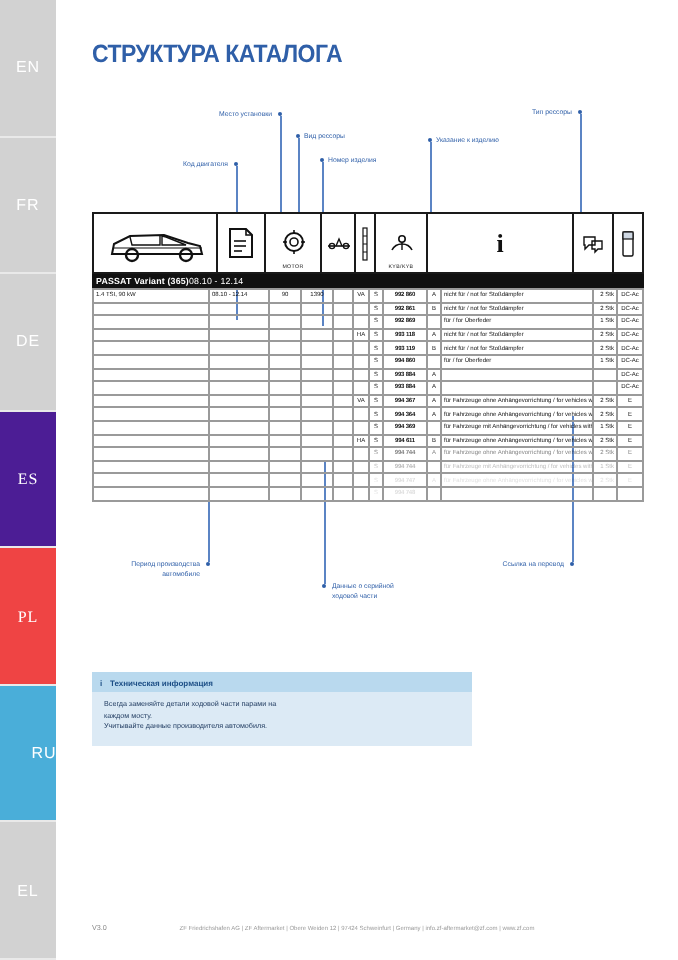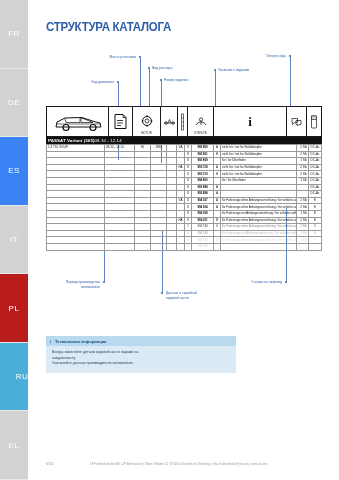--- a/index.html
+++ b/index.html
@@ -167,25 +167,25 @@
     text-align:center;
     font-size:3px;color:#9a9a9a;
   }
   
   svg{display:block;}
 </style>
 </head>
 <body>
 
 <div class="lang-rail">
+  <div class="lang-item" style="background: rgb(210, 210, 210);">EN</div>
   <div class="lang-item" style="background: rgb(210, 210, 210);">FR</div>
   <div class="lang-item" style="background: rgb(210, 210, 210);">DE</div>
-  <div class="lang-item" style="background: #3b82f6;">ES</div>
-  <div class="lang-item" style="background: rgb(210, 210, 210);">IT</div>
-  <div class="lang-item" style="background: #b91c1c;">PL</div>
+  <div class="lang-item" style="background: #4c1d95; font-family: Liberation Serif, serif;">ES</div>
+  <div class="lang-item" style="background: #ef4444; font-family: Liberation Serif, serif;">PL</div>
   <div class="lang-item active" style="background: rgb(74, 174, 217);">RU</div>
   <div class="lang-item" style="background: rgb(210, 210, 210);">EL</div>
 </div>
 
 <div class="page">
 
   <div class="page-title" style="color: rgb(47, 95, 168);">СТРУКТУРА КАТАЛОГА</div>
 
   <div>
     <div class="callout r" style="left:26px;top:80px;width:60px;">Код двигателя</div>

